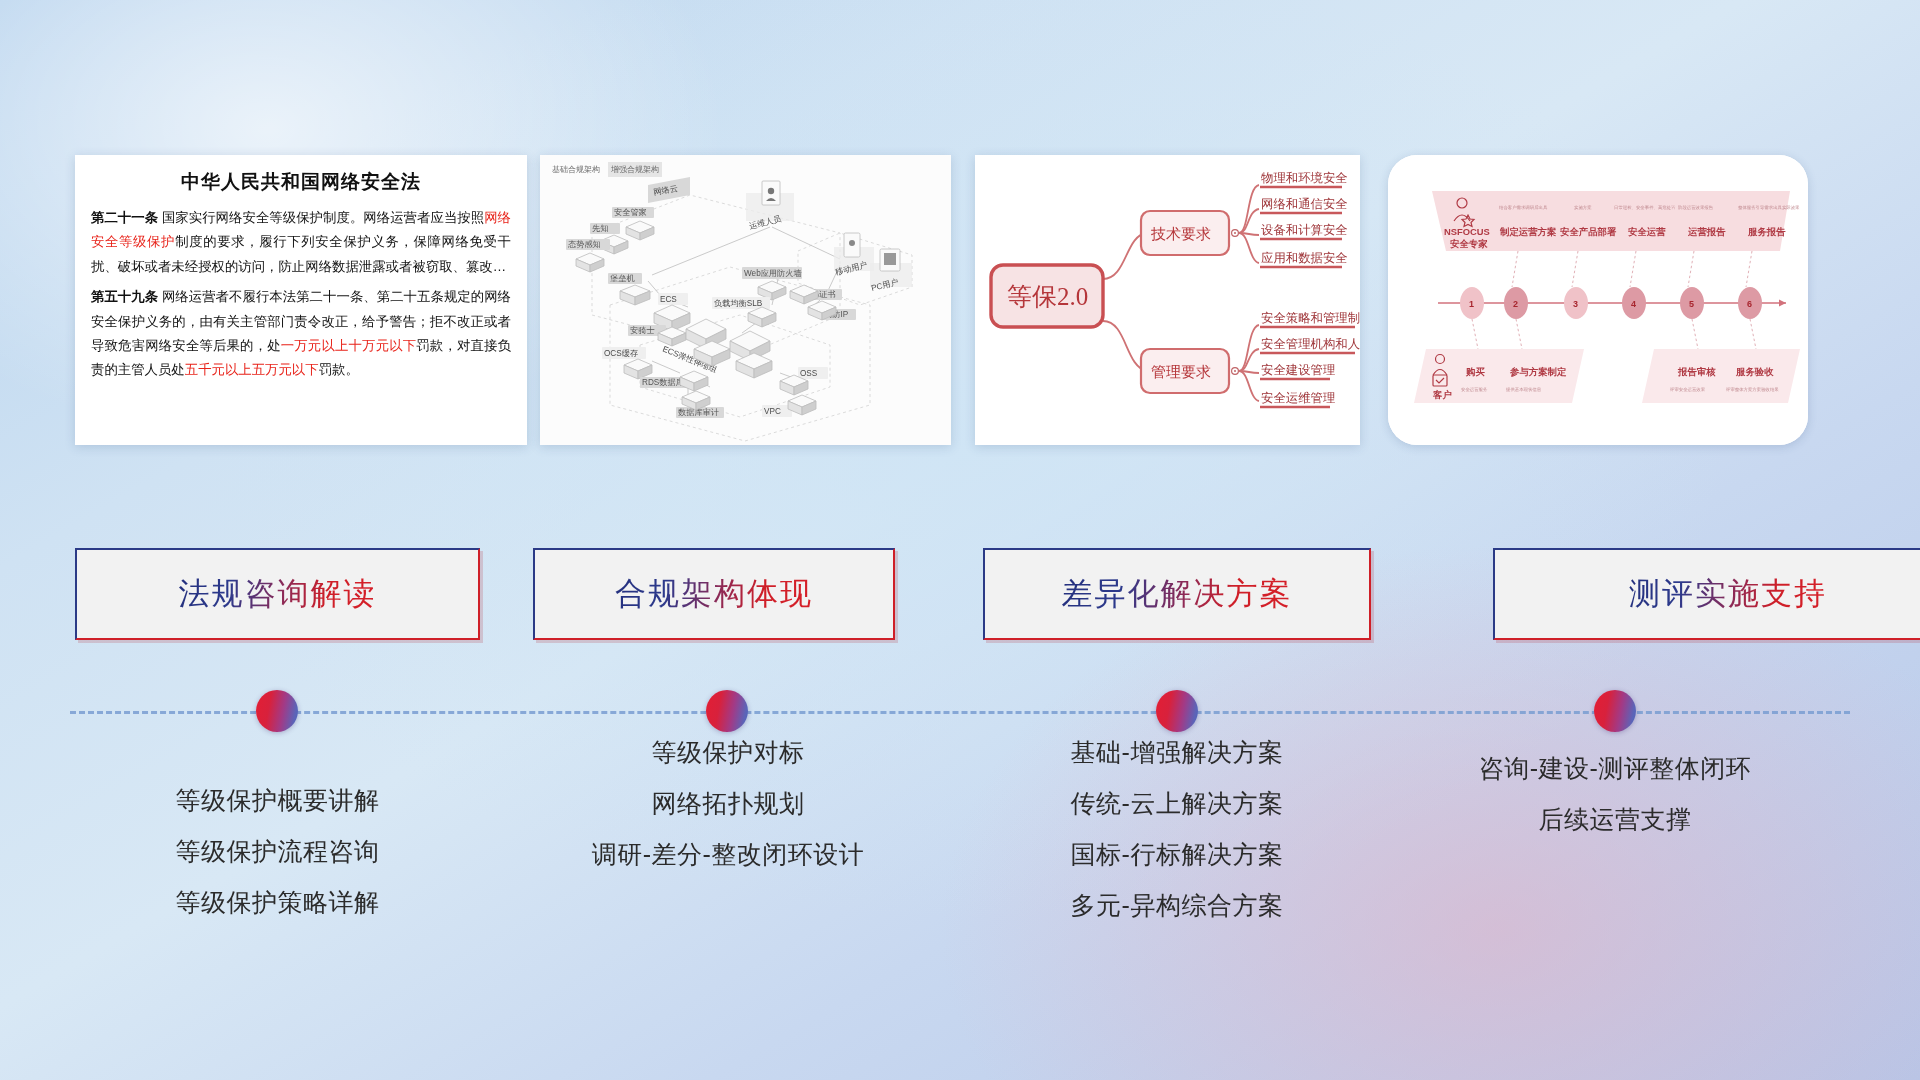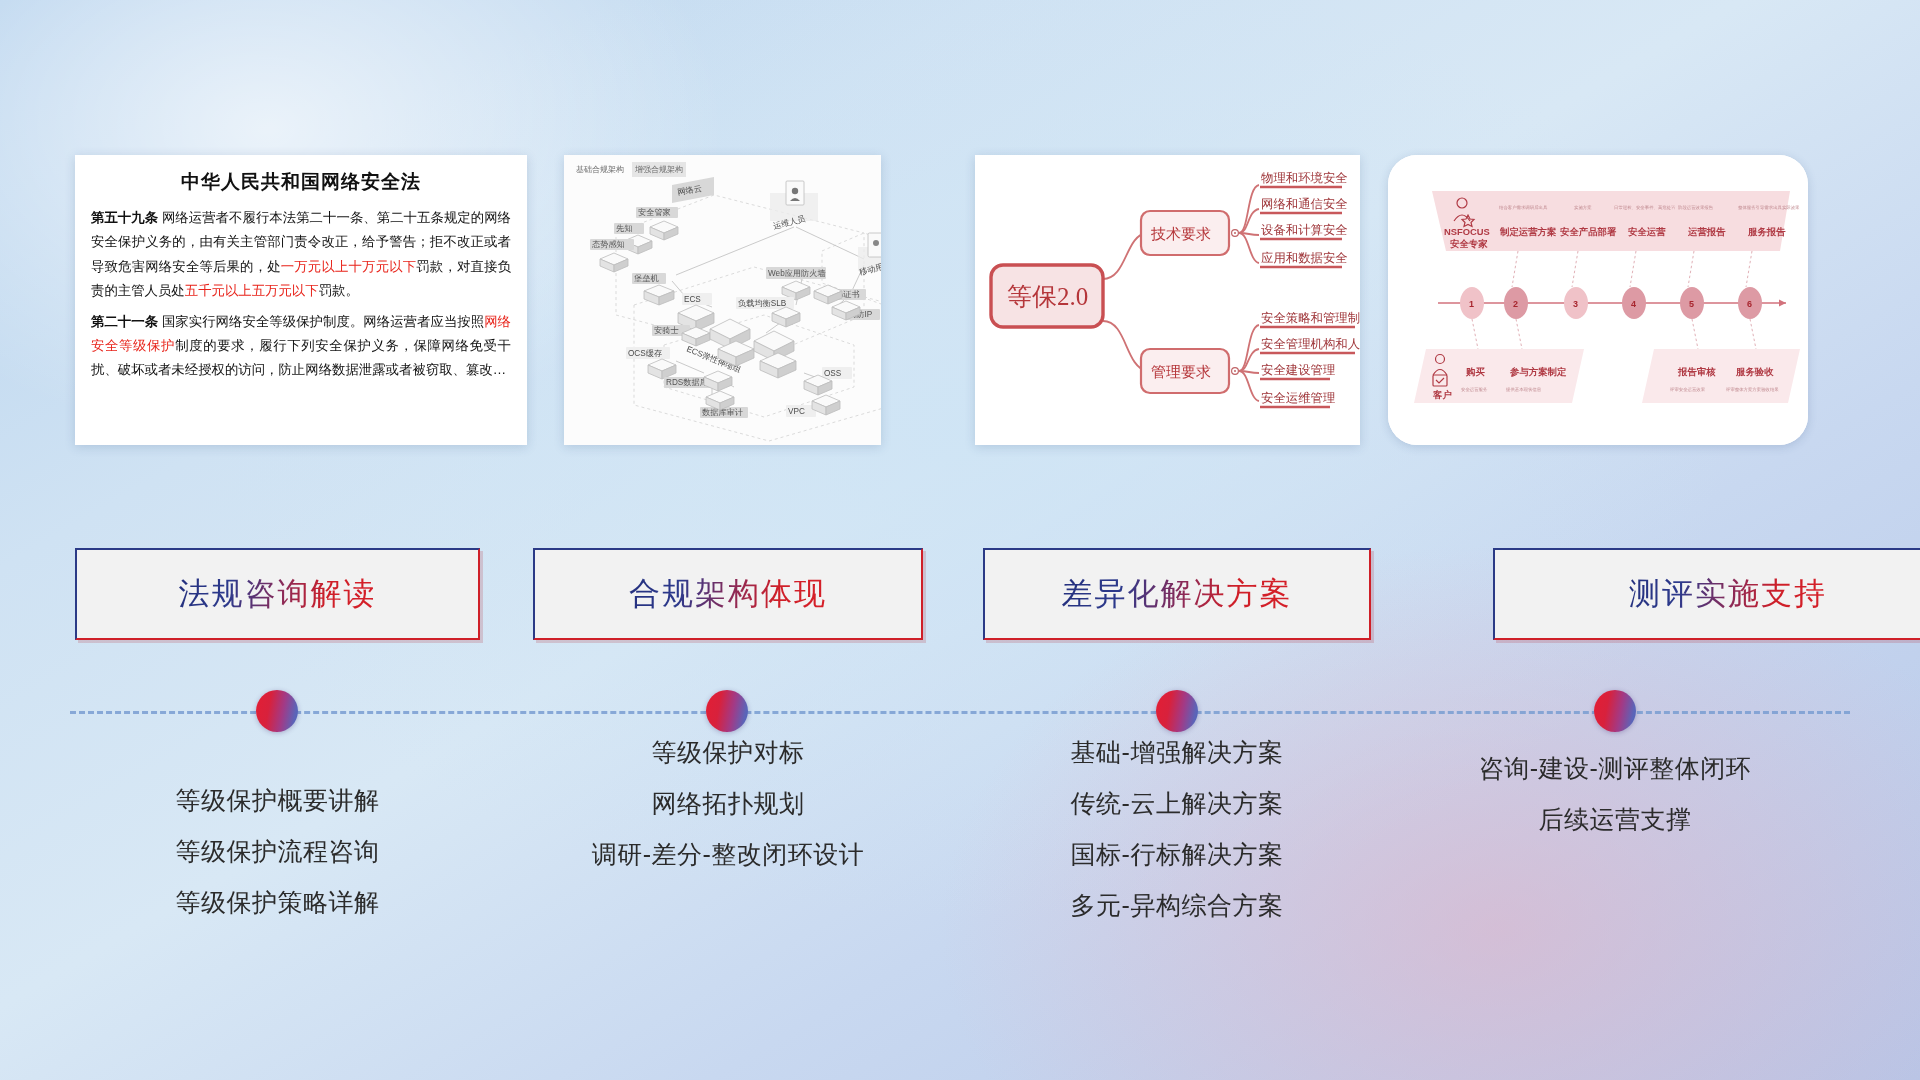--- a/index.html
+++ b/index.html
@@ -15,21 +15,21 @@
   }
 
   
   .cards { position:absolute; left:0; top:0; width:1920px; height:450px; }
   .card {
     position:absolute; top:155px; height:290px; background:#ffffff;
     box-shadow:0 2px 10px rgba(40,70,120,0.18);
     overflow:hidden;
   }
   .card.c1 { left:75px;   width:452px; }
-  .card.c2 { left:540px;  width:317px;margin-left:24px; }
+  .card.c2 { left:540px;  width:411px; }
   .card.c3 { left:975px;  width:385px; }
   .card.c4 { left:1388px; width:420px;border-radius:29px; }
 
   
   .doc { padding:14px 16px 10px 16px; color:#111; }
   .doc-title {
     text-align:center; font-weight:bold; font-size:19px; letter-spacing:1px;
     margin-bottom:11px;
   }
   .doc p { font-size:13.4px; line-height:1.82; text-align:justify; }
@@ -86,21 +86,21 @@
     border:2px solid #cf1f28; border-top-color:#2b3a86; border-left-color:#2b3a86;
     box-shadow:3px 3px 0 rgba(180,30,40,0.18);
     display:flex; align-items:center; justify-content:center;
   }
   .tbox span {
     font-size:31px; font-weight:normal; letter-spacing:2px; white-space:nowrap;
     background:linear-gradient(100deg,#24307e 0%,#2d3a8c 26%,#8b2a57 52%,#cf1f28 74%,#d62029 100%);
     -webkit-background-clip:text; background-clip:text; color:transparent;
   }
   .tbox.t1 { left:75px;   width:405px; }
-  .tbox.t2 { left:533px;  width:390px; }
+  .tbox.t2 { left:533px;  width:362px; }
   .tbox.t3 { left:983px;  width:388px; }
   .tbox.t4 { left:1493px; width:470px; }
 
   
   .tl { position:absolute; left:0; top:690px; width:1920px; height:44px; }
   .tl-line {
     position:absolute; left:70px; right:70px; top:21px; height:0;
     border-top:3px dashed #7a9ed2; opacity:.85;
   }
   .tl-dot {
@@ -123,26 +123,26 @@
 </style>
 </head>
 <body>
 
 <div class="cards">
 
   <div class="card c1">
     <div class="doc">
       <div class="doc-title">中华人民共和国网络安全法</div>
       <p>
+        <b>第二十一条</b>
+        <span>国家实行网络安全等级保护制度。网络运营者应当按照</span><span class="red">网络安全等级保护</span><span>制度的要求，履行下列安全保护义务，保障网络免受干扰、破坏或者未经授权的访问，防止网络数据泄露或者被窃取、篡改…</span>
+      </p>
+      <p>
         <b>第五十九条</b>
         <span>网络运营者不履行本法第二十一条、第二十五条规定的网络安全保护义务的，由有关主管部门责令改正，给予警告；拒不改正或者导致危害网络安全等后果的，处</span><span class="red">一万元以上十万元以下</span><span>罚款，对直接负责的主管人员处</span><span class="red">五千元以上五万元以下</span><span>罚款。</span>
-      </p>
-      <p>
-        <b>第二十一条</b>
-        <span>国家实行网络安全等级保护制度。网络运营者应当按照</span><span class="red">网络安全等级保护</span><span>制度的要求，履行下列安全保护义务，保障网络免受干扰、破坏或者未经授权的访问，防止网络数据泄露或者被窃取、篡改…</span>
       </p>
     </div>
   </div>
 
   <div class="card c2">
     <div class="arch">
       <div class="tabbar">
         <div class="tab">基础合规架构</div>
         <div class="tab on">增强合规架构</div>
       </div>

